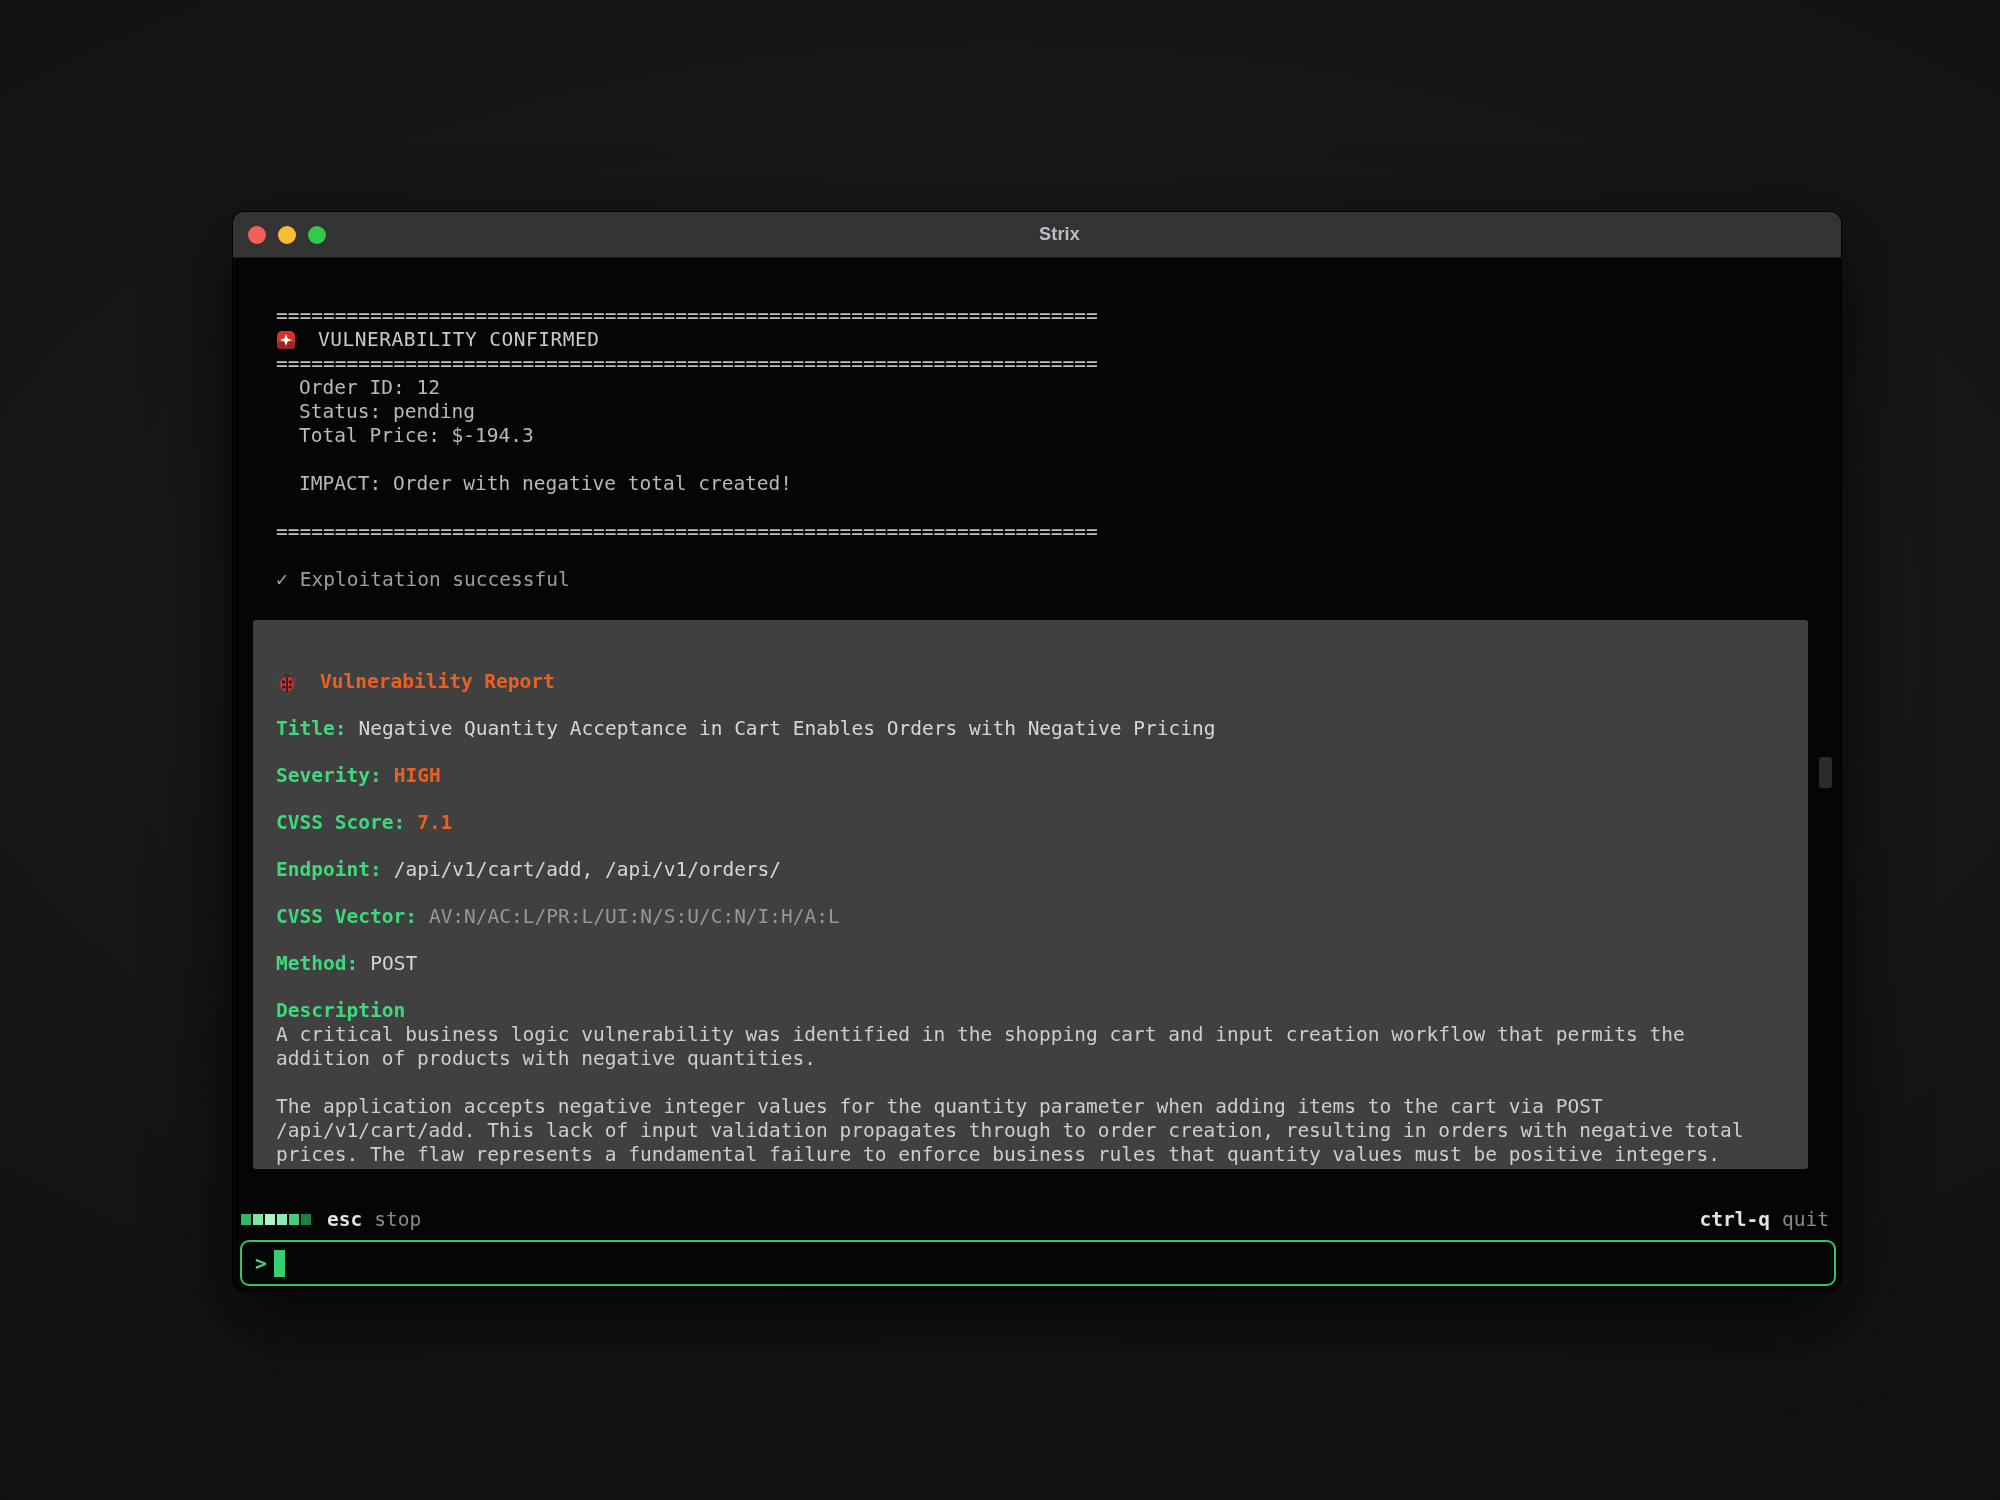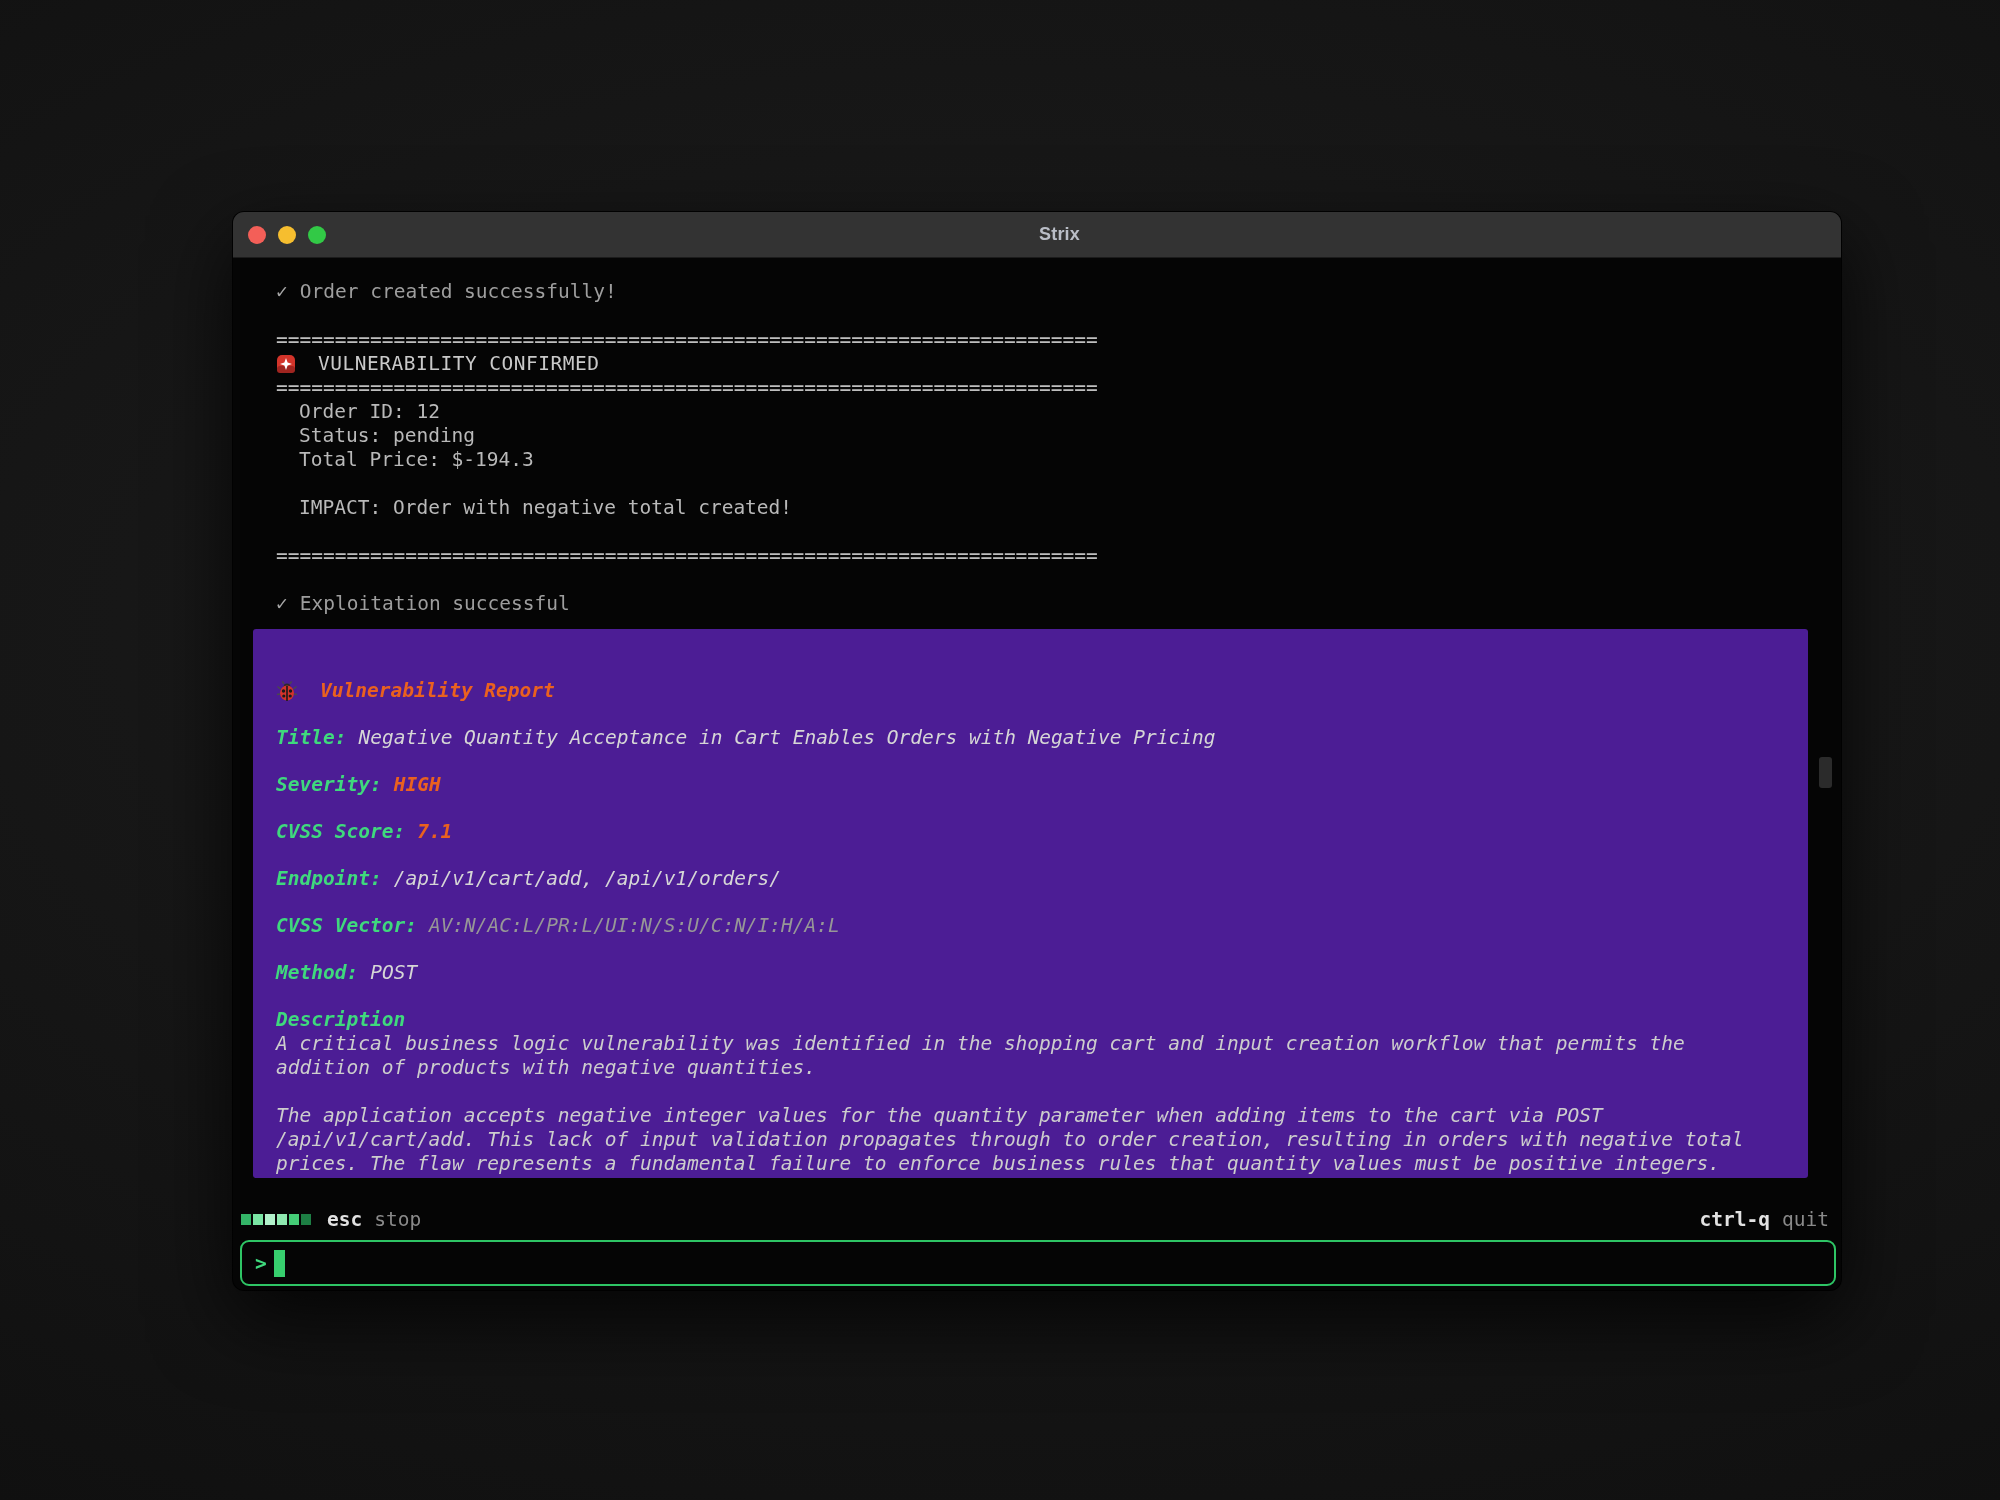--- a/index.html
+++ b/index.html
@@ -41,23 +41,23 @@
   .tline.dim { color:#9e9e9e; }
   .tline.sep { color:#bfbfbf; }
   .tline.detail { padding-left:66px; color:#b9b9b9; }
   .gap24 { height:24px; }
   .check { display:inline-block; margin-right:12px; color:#a8a8a8; }
   .iconline { display:flex; align-items:center; padding-left:43px; }
   .iconline .icon { width:20px; height:22px; margin-right:22px; flex:0 0 auto; }
   .confirmed-text { color:#c9c9c9; letter-spacing:.5px; }
 
   .panel {
-    margin:13px 0 0 20px; width:1555px; height:549px;
-    background:#4c1d95; border-radius:3px;
-    padding:50px 40px 0 23px; overflow:hidden;font-style:italic;
+    margin:28px 0 0 20px; width:1555px; height:549px;
+    background:#404040; border-radius:3px;
+    padding:50px 40px 0 23px; overflow:hidden;
   }
   .prow { margin-bottom:23px; white-space:pre; }
   .heading-row { display:flex; align-items:center; margin-bottom:23px; }
   .heading-row .icon { width:22px; height:22px; margin-right:22px; flex:0 0 auto; }
   .report-heading { color:#ea611f; font-weight:bold; }
   .lbl { color:#3fd97d; font-weight:bold; }
   .val { margin-left:12px; }
   .val.white { color:#d6d6d6; }
   .val.orange { color:#ea611f; font-weight:bold; }
   .val.gray { color:#979797; }
@@ -104,21 +104,20 @@
     <div class="lights">
       <span class="light red"></span>
       <span class="light yellow"></span>
       <span class="light green"></span>
     </div>
     <span class="title">Strix</span>
   </div>
 
   <div class="content">
 
-    <div class="tline dim"><span class="check">✓</span><span>Order created successfully!</span></div>
 
     <div class="gap24"></div>
 
     <div class="tline sep">======================================================================</div>
 
     <div class="iconline">
       <svg class="icon" viewBox="0 0 20 22">
         <rect x="1" y="2" width="18" height="18" rx="5" fill="#d3342a"></rect>
         <rect x="1" y="13" width="18" height="7" rx="3" fill="#a02520"></rect>
         <path d="M10 5 L11.6 9.4 L16 11 L11.6 12.6 L10 17 L8.4 12.6 L4 11 L8.4 9.4 Z" fill="#ffffff"></path>

